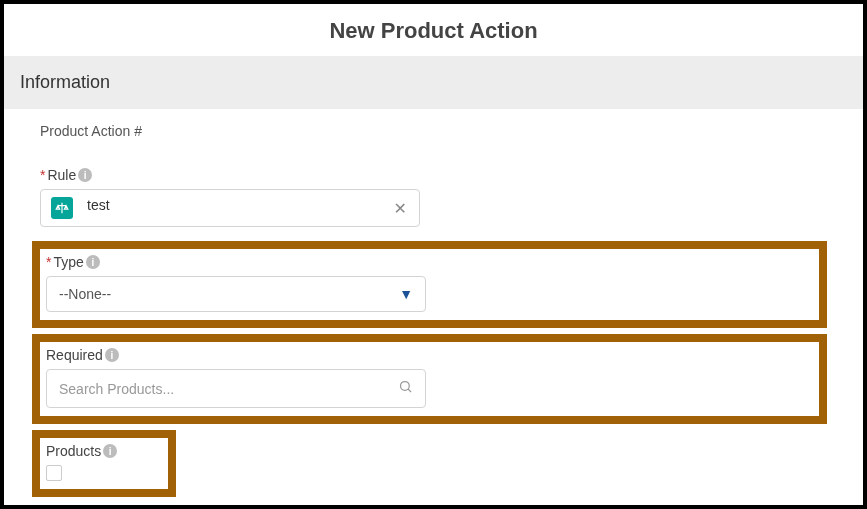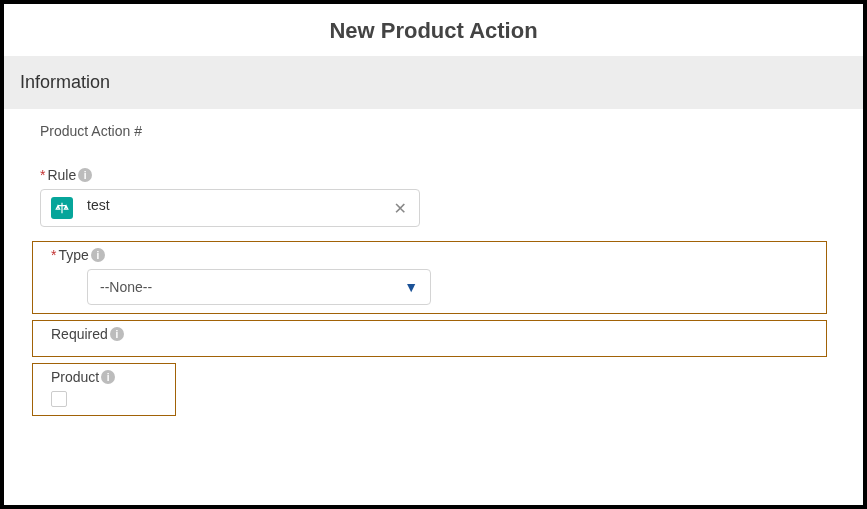--- a/index.html
+++ b/index.html
@@ -103,21 +103,20 @@
       border: 1px solid #d4d4d4;
       border-radius: 4px;
       padding: 9px 12px;
       display: flex;
       align-items: center;
       justify-content: space-between;
       background: #fff;
       cursor: pointer;
       font-size: 14px;
       color: #555;
-      margin-left: 36px;
     }
     .chevron {
       color: #1b5297;
     }
     .search-box {
       border: 1px solid #d4d4d4;
       border-radius: 4px;
       padding: 9px 12px;
       display: flex;
       align-items: center;
@@ -134,22 +133,22 @@
     .search-icon { color: #999; }
     .checkbox {
       width: 16px;
       height: 16px;
       border: 1px solid #ccc;
       border-radius: 2px;
       background: #fff;
       cursor: pointer;
     }
     .highlight-red {
-      border: 1px solid #a16207;
-      padding: 5px 6px 8px 18px;
+      border: 8px solid #a16207;
+      padding: 5px 6px 8px 6px;
       margin-left: -8px;
       margin-bottom: 6px;
     }
     .highlight-red.small {
       width: 144px;
     }
   </style>
 </head>
 <body>
 
@@ -190,24 +189,33 @@
       </div>
     </div>
   </div>
 
   <div class="highlight-red">
     <div class="field-group" style="margin-bottom:0;">
       <div class="field-label-row">
         <span>Required</span>
         <span class="info-icon">i</span>
       </div>
+      <div class="search-box">
+        <input type="text" placeholder="Search Products..." style="">
+        <span class="search-icon">
+          <svg width="15" height="15" viewBox="0 0 24 24" fill="none" stroke="#999" stroke-width="2">
+            <circle cx="11" cy="11" r="7"></circle>
+              <line x1="21" y1="21" x2="16" y2="16"></line>
+          </svg>
+        </span>
+      </div>
     </div>
   </div>
 
   <div class="highlight-red small">
     <div class="field-label-row">
-      <span>Product</span>
+      <span>Products</span>
       <span class="info-icon">i</span>
     </div>
     <div class="checkbox"></div>
   </div>
 
 </div>
 
 </body></html>

